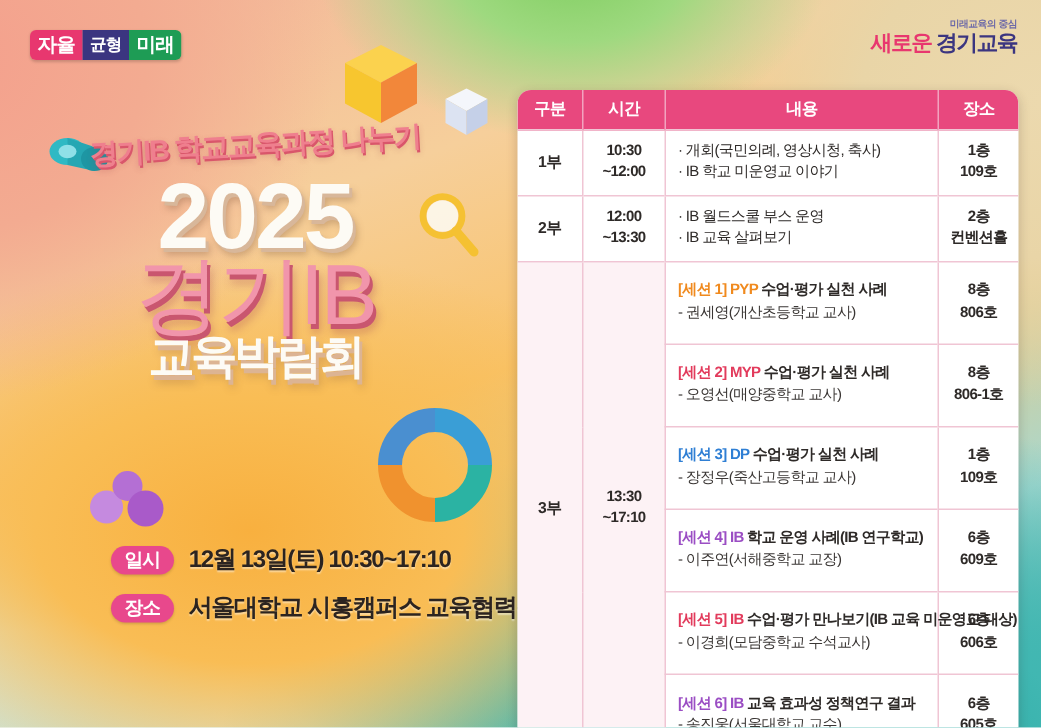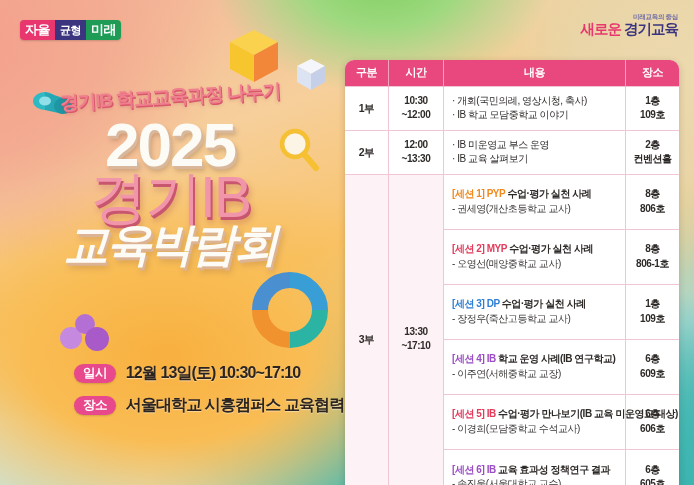--- a/index.html
+++ b/index.html
@@ -60,24 +60,24 @@
     text-align:center;
   }
   .magnifier { position:absolute; right:18px; bottom:2px; width:46px; height:46px; }
   .title-main {
     text-align:center; font-size:57px; font-weight:normal; color:#f195ab;
     letter-spacing:-2px; line-height:.94; margin-top:-4px;
     text-shadow:2px 3px 0 #c9566f, 3px 6px 6px rgba(150,50,75,.34);
     white-space:nowrap;
   }
   .title-sub2 {
-    text-align:center; font-size:45px; font-weight:bold; color:#fdfbf5;
+    text-align:center; font-size:31px; font-weight:bold; color:#fdfbf5;
     letter-spacing:-2.5px; line-height:1; margin-top:-2px;
     text-shadow:2px 3px 0 #dcb493, 3px 5px 6px rgba(130,85,55,.32);
-    white-space:nowrap; position:relative; z-index:5;font-style:italic;
+    white-space:nowrap; position:relative; z-index:5;
   }
 
   
   .info { position:absolute; left:34px; top:363px; z-index:6; }
   .info-row { display:flex; align-items:center; margin-bottom:11px;padding-left:40px; }
   .info-badge {
     background:#e8488c; color:#fff; font-size:12.5px; font-weight:bold;
     padding:3px 9px 4px; border-radius:11px; letter-spacing:-.6px; line-height:1;
     box-shadow:0 1px 2px rgba(0,0,0,.16);
   }
@@ -211,29 +211,29 @@
           <th>내용</th>
           <th>장소</th>
         </tr>
       </thead>
       <tbody>
           <tr class="tall">
             <td class="cell-div">1부</td>
             <td class="cell-time">10:30<br>~12:00</td>
             <td class="cell-cont">
               <div class="line">· 개회(국민의례, 영상시청, 축사)</div>
-              <div class="line">· IB 학교 모담중학교 이야기</div>
+              <div class="line">· IB 학교 미운영교 이야기</div>
             </td>
             <td class="cell-loc">1층<br>109호</td>
           </tr>
           <tr class="tall">
             <td class="cell-div">2부</td>
             <td class="cell-time">12:00<br>~13:30</td>
             <td class="cell-cont">
-              <div class="line">· IB 미운영교 부스 운영</div>
+              <div class="line">· IB 월드스쿨 부스 운영</div>
               <div class="line">· IB 교육 살펴보기</div>
             </td>
             <td class="cell-loc">2층<br>컨벤션홀</td>
           </tr>
           <tr class="sess">
             <td class="cell-div part3-cell" rowspan="6">3부</td>
             <td class="cell-time part3-cell" rowspan="6">13:30<br>~17:10</td>
             <td class="cell-cont">
               <div class="line"><span class="sess-tag" style="color:#f08a1e">[세션 1] PYP</span><span class="sess-body"> 수업·평가 실천 사례</span></div>
               <div class="line sess-speaker">- 권세영(개산초등학교 교사)</div>

